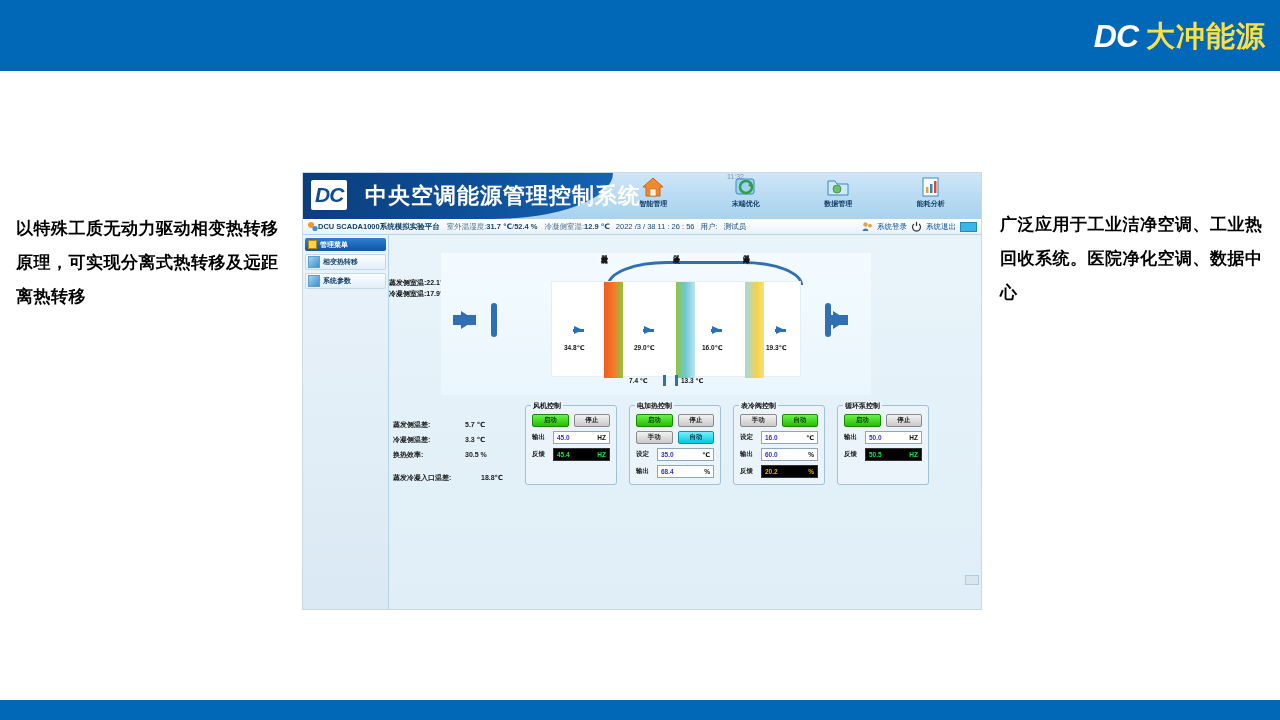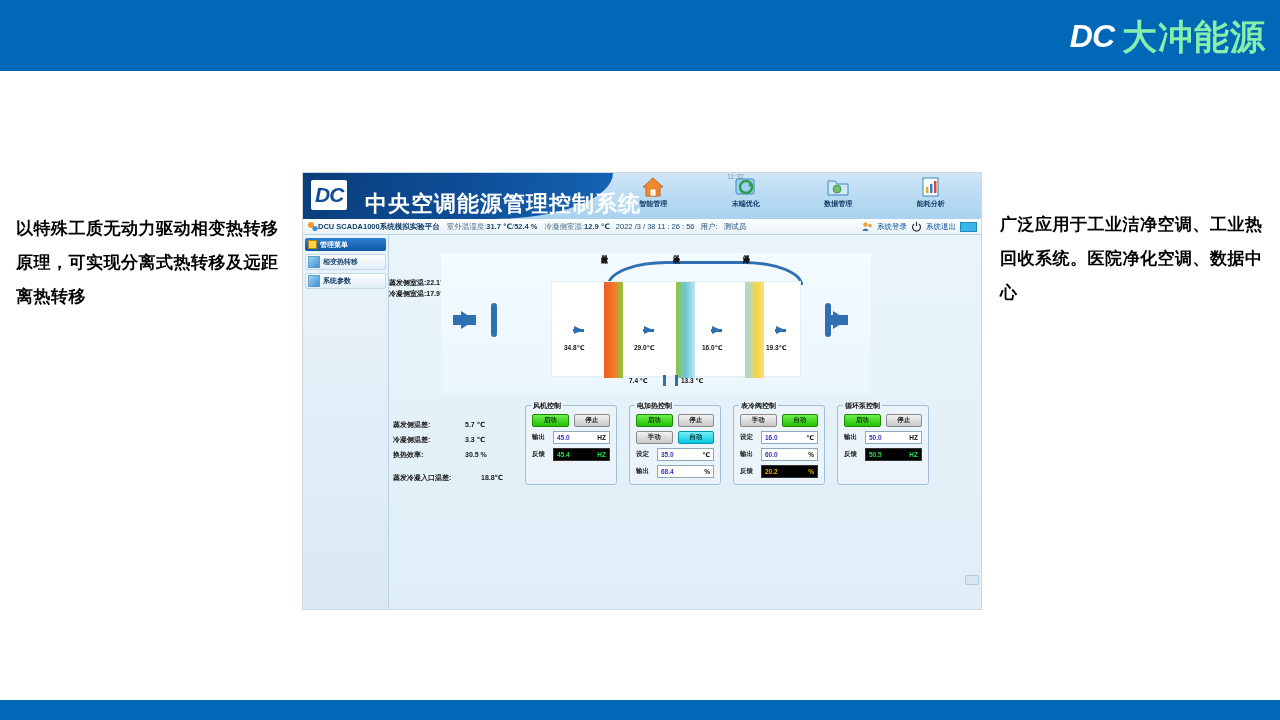--- a/index.html
+++ b/index.html
@@ -25,21 +25,21 @@
   }
   .logo-wrap {
     position: absolute; right: 14px; top: 14px; height: 44px;
     display: flex; align-items: center; gap: 8px;
   }
   .logo-dc {
     font-size: 32px; font-weight: bold; font-style: italic;
     color: #ffffff; letter-spacing: -1px; line-height: 1;
   }
   .logo-cn {
-    font-size: 35px; font-weight: bold; color: #86efac;
+    font-size: 29px; font-weight: bold; color: #fde047;
     letter-spacing: 1px; line-height: 1; text-align: right;
   }
 
   
   .slide-footer {
     position: absolute; left: 0; bottom: 0; width: 1280px; height: 20px;
     background: #0068b7;
   }
 
   
@@ -72,21 +72,21 @@
     border-bottom-right-radius: 120px 46px;
   }
   .banner-logo {
     position: absolute; left: 8px; top: 7px;
     background: #ffffff; color: #0d4d96;
     font-size: 21px; font-weight: bold; font-style: italic;
     padding: 0 4px; line-height: 30px; height: 30px;
     letter-spacing: -1px; border-radius: 2px;
   }
   .banner-title {
-    position: absolute; left: 62px; top: 16px;
+    position: absolute; left: 62px; top: 8px;
     color: #ffffff; font-size: 22px; font-weight: bold; letter-spacing: 1px;
     line-height: 30px;
   }
   .toolbar-items {
     position: absolute; right: 4px; top: 2px; width: 370px; height: 44px;
     display: flex; justify-content: space-around; align-items: flex-start;
   }
   .tb-item { width: 86px; text-align: center; cursor: pointer; }
   .tb-ico {
     width: 24px; height: 22px; margin: 1px auto 0;

